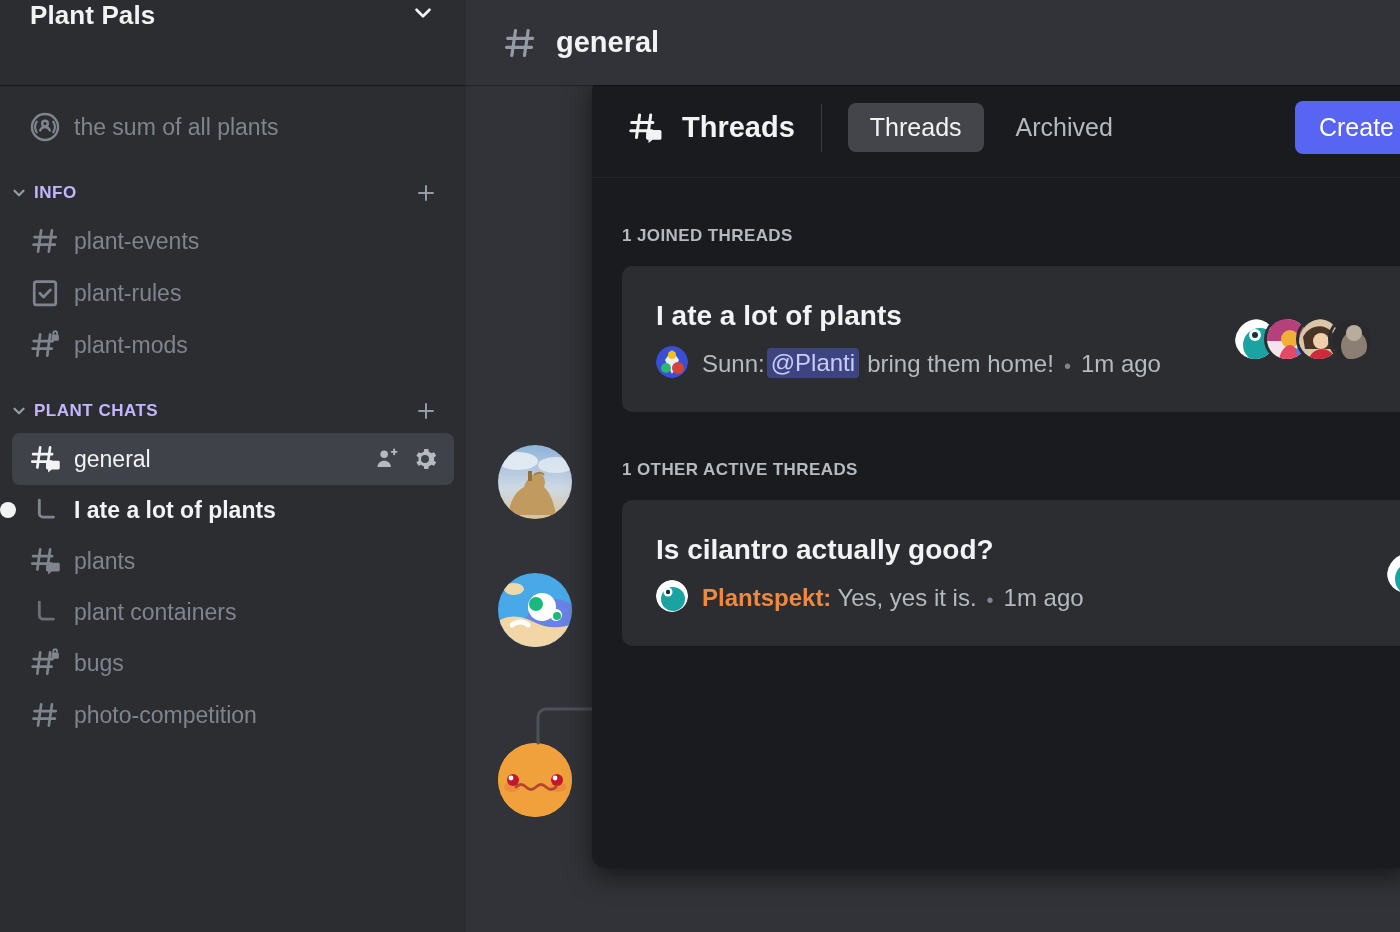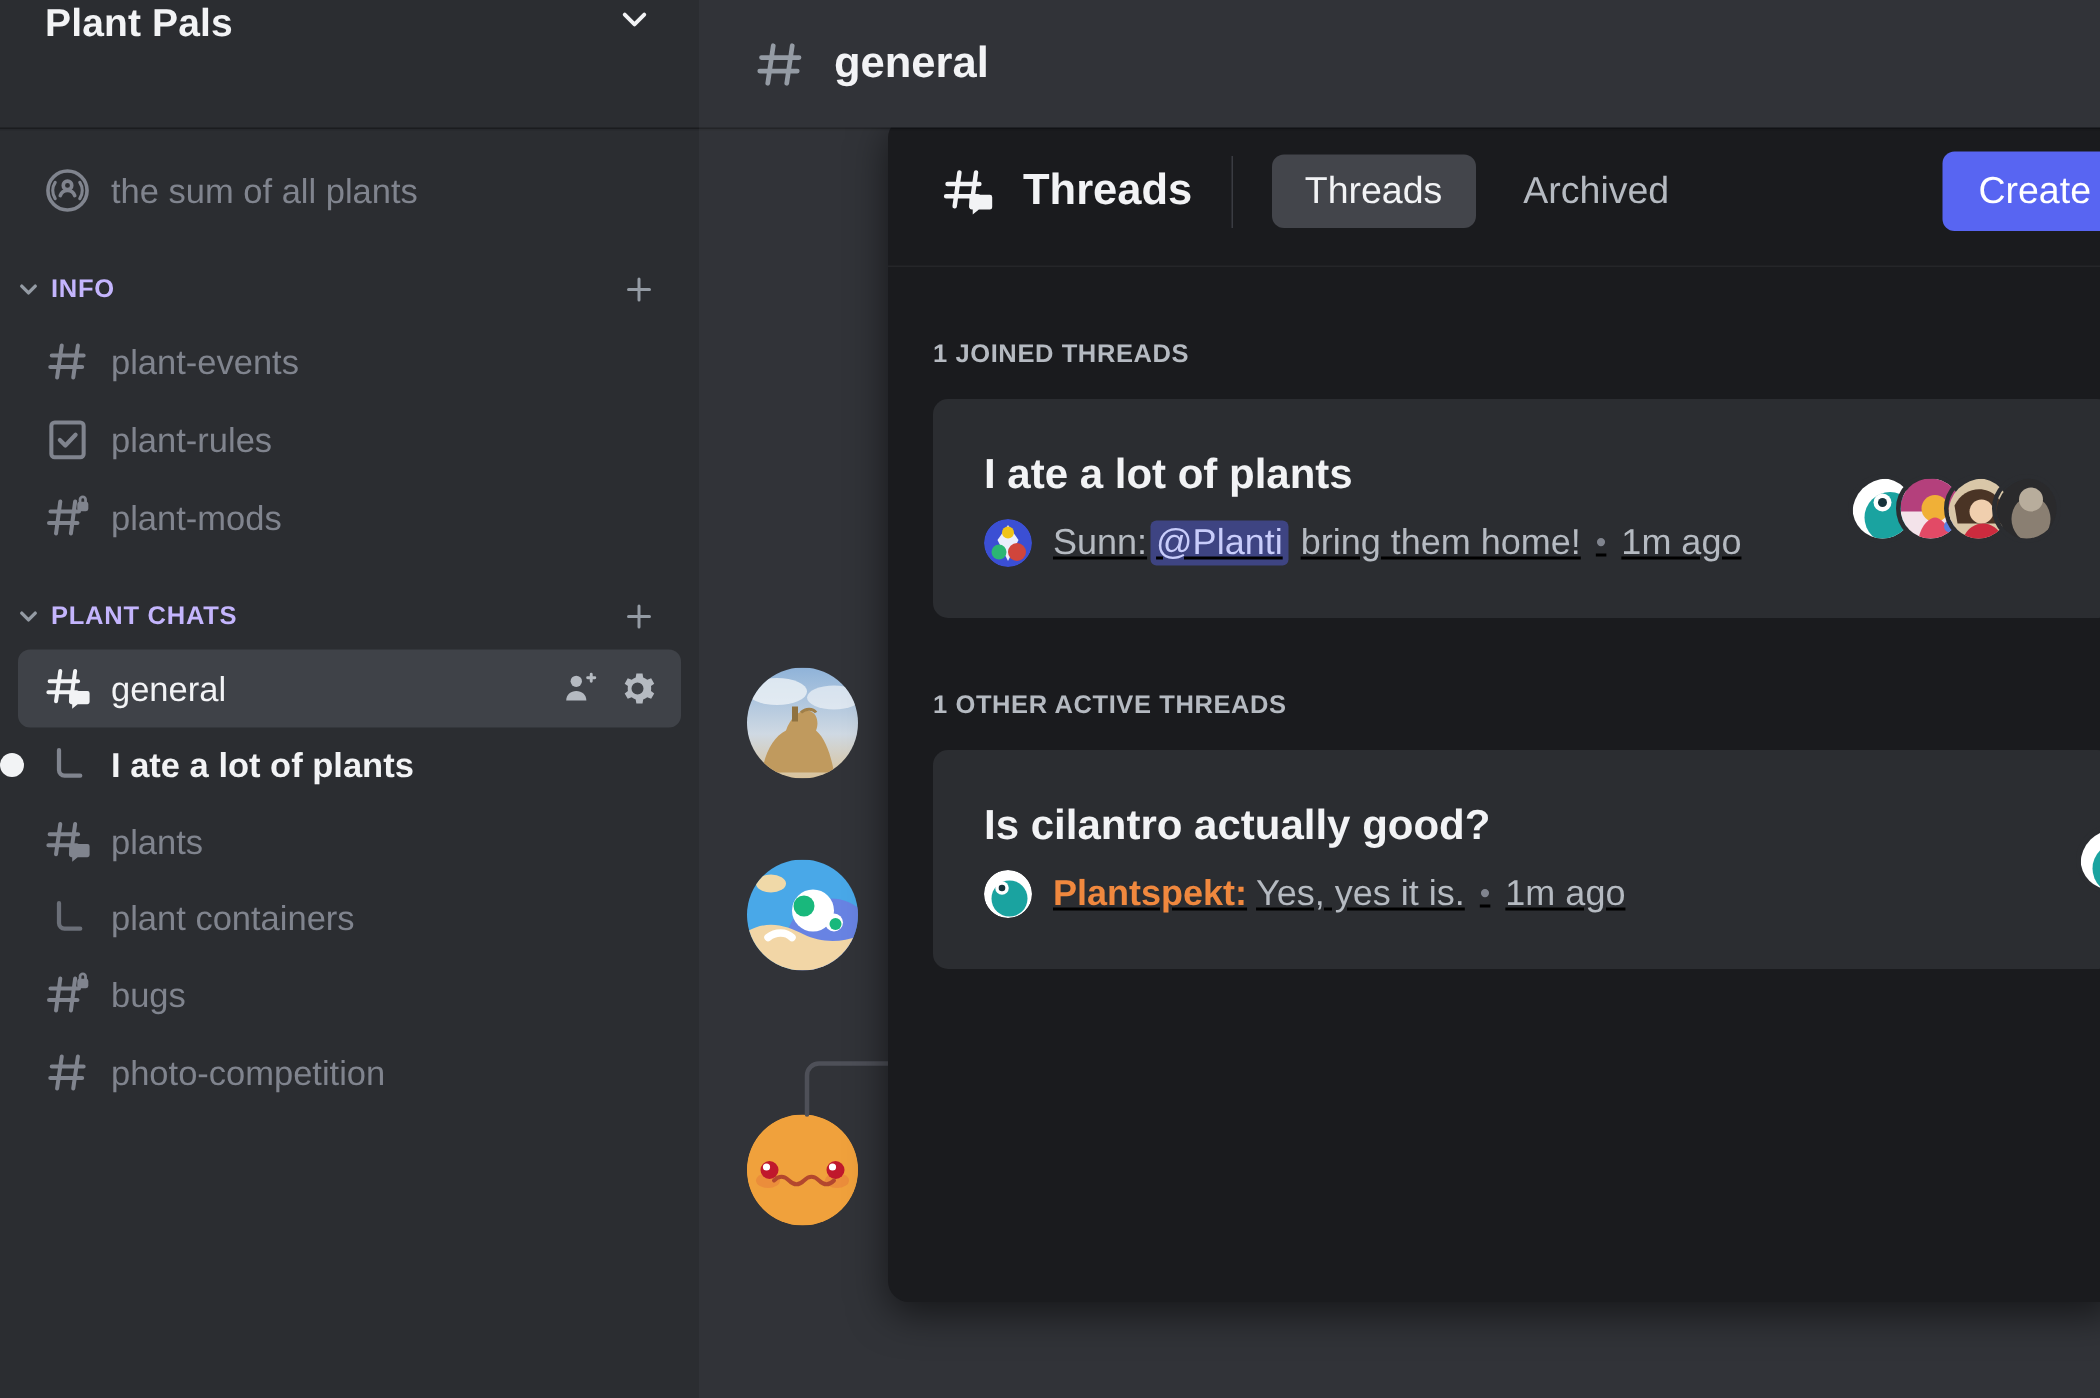--- a/index.html
+++ b/index.html
@@ -150,21 +150,21 @@
     background: #2b2d31; border-radius: 10px;
     margin: 0 0 0 30px; padding: 30px 34px 30px 34px;
     display: flex; align-items: center; min-height: 146px;
     position: relative;
   }
   .tc-main { flex: 1; min-width: 0; }
   .tc-title {
     color: #f2f3f5; font-size: 28px; font-weight: bold;
     margin-bottom: 14px; white-space: nowrap;
   }
-  .tc-meta { display: flex; align-items: center; white-space: nowrap; text-decoration: underline; }
+  .tc-meta { display: flex; align-items: flex-end; white-space: nowrap; }
   .tc-av {
     width: 32px; height: 32px; border-radius: 50%;
     margin-right: 14px; flex: 0 0 32px; overflow: hidden;
   }
   .tc-author { font-size: 24px; color: #b5bac1; font-weight: 500; }
   .tc-author.orange { color: #f0883e; font-weight: bold; }
   .tc-mention {
     background: rgba(88,101,242,0.42); color: #c9cdfb;
     border-radius: 4px; padding: 1px 4px; font-size: 24px;
     margin: 0 2px;

